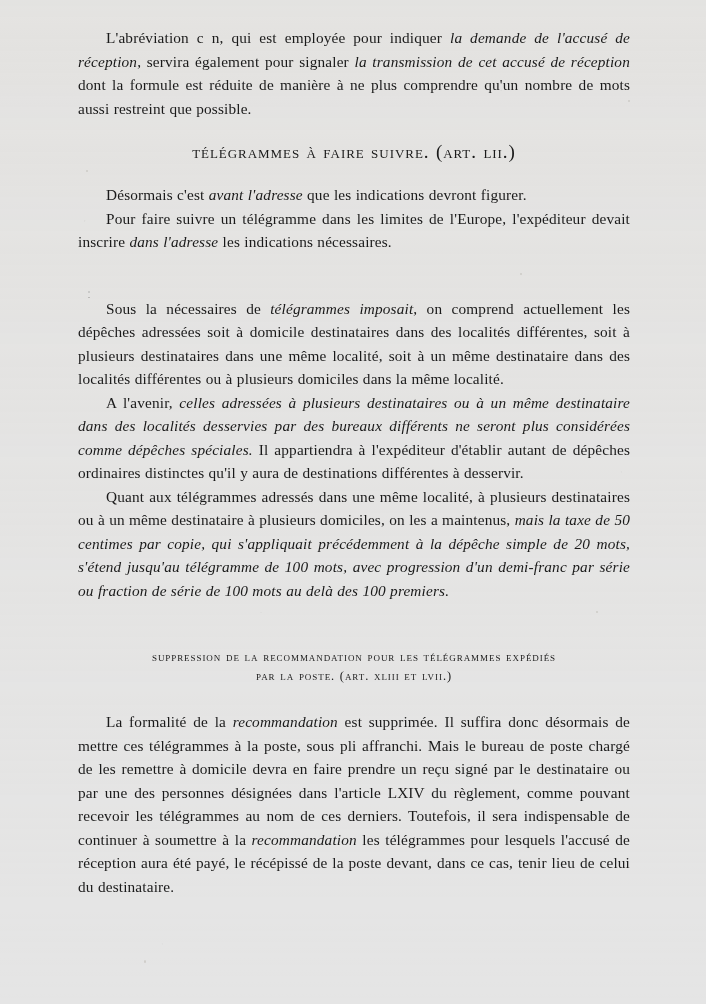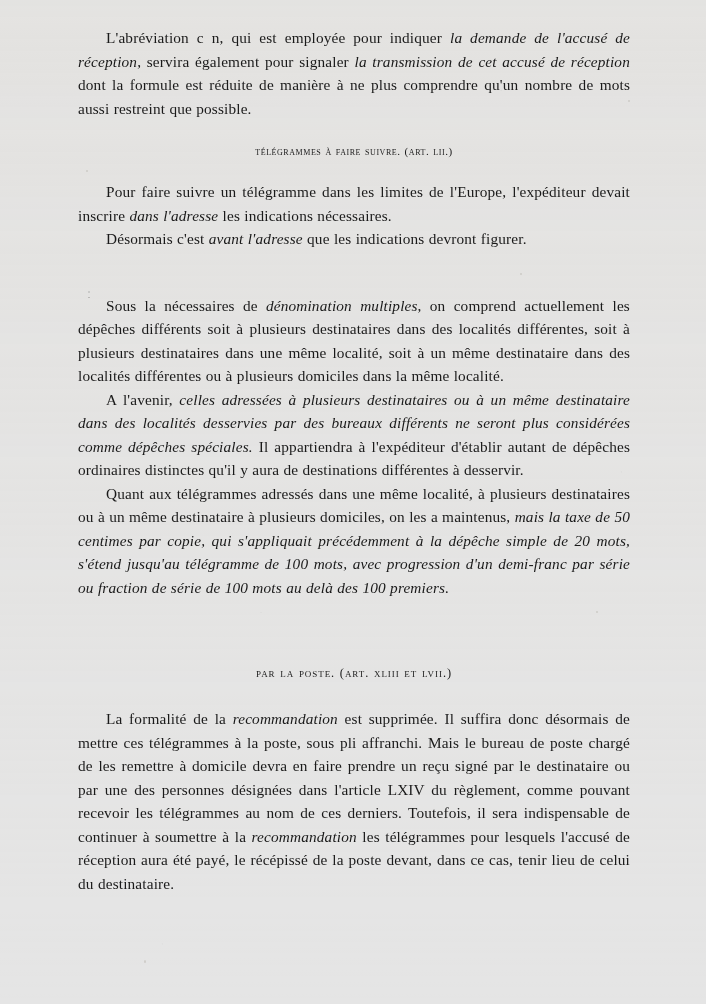--- a/index.html
+++ b/index.html
@@ -62,21 +62,21 @@
     font-size: 12.4px;
     line-height: 19px;
     text-align: center;
     font-weight: normal;
     font-variant: small-caps;
     letter-spacing: 0.075em;
     word-spacing: 0.06em;
     text-transform: lowercase;
   }
   .heading .caps {
-    font-size: 11px;
+    font-size: 19px;
     letter-spacing: 0.05em;
     text-align: right;
   }
   .sec-gap-top-1 { height: 22px; }
   .sec-gap-bot-1 { height: 19px; }
   .sec-gap-top-2 { height: 26px; }
   .sec-gap-bot-2 { height: 17px; }
   .sec-gap-top-3 { height: 46px; }
   .sec-gap-bot-3 { height: 24px; }
   .tiny-mark {
@@ -107,36 +107,36 @@
     <p class="para indent"><span>L'abréviation </span><span>c n</span><span>, qui est employée pour indiquer </span><span class="it">la demande de l'accusé de réception</span><span>, servira également pour signaler </span><span class="it">la transmission de cet accusé de réception</span><span> dont la formule est réduite de manière à ne plus comprendre qu'un nombre de mots aussi restreint que possible.</span></p>
 
     <div class="sec-gap-top-1"></div>
 
     <h2 class="heading">
       <span class="caps">TÉLÉGRAMMES À FAIRE SUIVRE. (ART. LII.)</span>
     </h2>
 
     <div class="sec-gap-bot-1"></div>
 
+    <p class="para indent"><span>Désormais c'est </span><span class="it">avant l'adresse</span><span> que les indications devront figurer.</span></p>
     <p class="para indent"><span>Pour faire suivre un télégramme dans les limites de l'Europe, l'expéditeur devait inscrire </span><span class="it">dans l'adresse</span><span> les indications nécessaires.</span></p>
-    <p class="para indent"><span>Désormais c'est </span><span class="it">avant l'adresse</span><span> que les indications devront figurer.</span></p>
 
     <div class="sec-gap-top-2"></div>
 
 
     <div class="sec-gap-bot-2"></div>
 
-    <p class="para indent"><span>Sous la nécessaires de </span><span class="it">dénomination multiples</span><span>, on comprend actuellement les dépêches différents soit à plusieurs destinataires dans des localités différentes, soit à plusieurs destinataires dans une même localité, soit à un même destinataire dans des localités différentes ou à plusieurs domiciles dans la même localité.</span></p>
+    <p class="para indent"><span>Sous la nécessaires de </span><span class="it">télégrammes imposait</span><span>, on comprend actuellement les dépêches adressées soit à domicile destinataires dans des localités différentes, soit à plusieurs destinataires dans une même localité, soit à un même destinataire dans des localités différentes ou à plusieurs domiciles dans la même localité.</span></p>
     <p class="para indent"><span>A l'avenir, </span><span class="it">celles adressées à plusieurs destinataires ou à un même destinataire dans des localités desservies par des bureaux différents ne seront plus considérées comme dépêches spéciales.</span><span> Il appartiendra à l'expéditeur d'établir autant de dépêches ordinaires distinctes qu'il y aura de destinations différentes à desservir.</span></p>
     <p class="para indent"><span>Quant aux télégrammes adressés dans une même localité, à plusieurs destinataires ou à un même destinataire à plusieurs domiciles, on les a maintenus, </span><span class="it">mais la taxe de 50 centimes par copie, qui s'appliquait précédemment à la dépêche simple de 20 mots, s'étend jusqu'au télégramme de 100 mots, avec progression d'un demi-franc par série ou fraction de série de 100 mots au delà des 100 premiers.</span></p>
 
     <div class="sec-gap-top-3"></div>
 
     <h2 class="heading">
-      <br>
+      <span>SUPPRESSION DE LA RECOMMANDATION POUR LES TÉLÉGRAMMES EXPÉDIÉS</span><br>
       <span>PAR LA POSTE. (ART. XLIII ET LVII.)</span>
     </h2>
 
     <div class="sec-gap-bot-3"></div>
 
     <p class="para indent"><span>La formalité de la </span><span class="it">recommandation</span><span> est supprimée. Il suffira donc désormais de mettre ces télégrammes à la poste, sous pli affranchi. Mais le bureau de poste chargé de les remettre à domicile devra en faire prendre un reçu signé par le destinataire ou par une des personnes désignées dans l'article LXIV du règlement, comme pouvant recevoir les télégrammes au nom de ces derniers. Toutefois, il sera indispensable de continuer à soumettre à la </span><span class="it">recommandation</span><span> les télégrammes pour lesquels l'accusé de réception aura été payé, le récépissé de la poste devant, dans ce cas, tenir lieu de celui du destinataire.</span></p>
 
   </div>
 
   <div class="tiny-mark">⁚</div>

